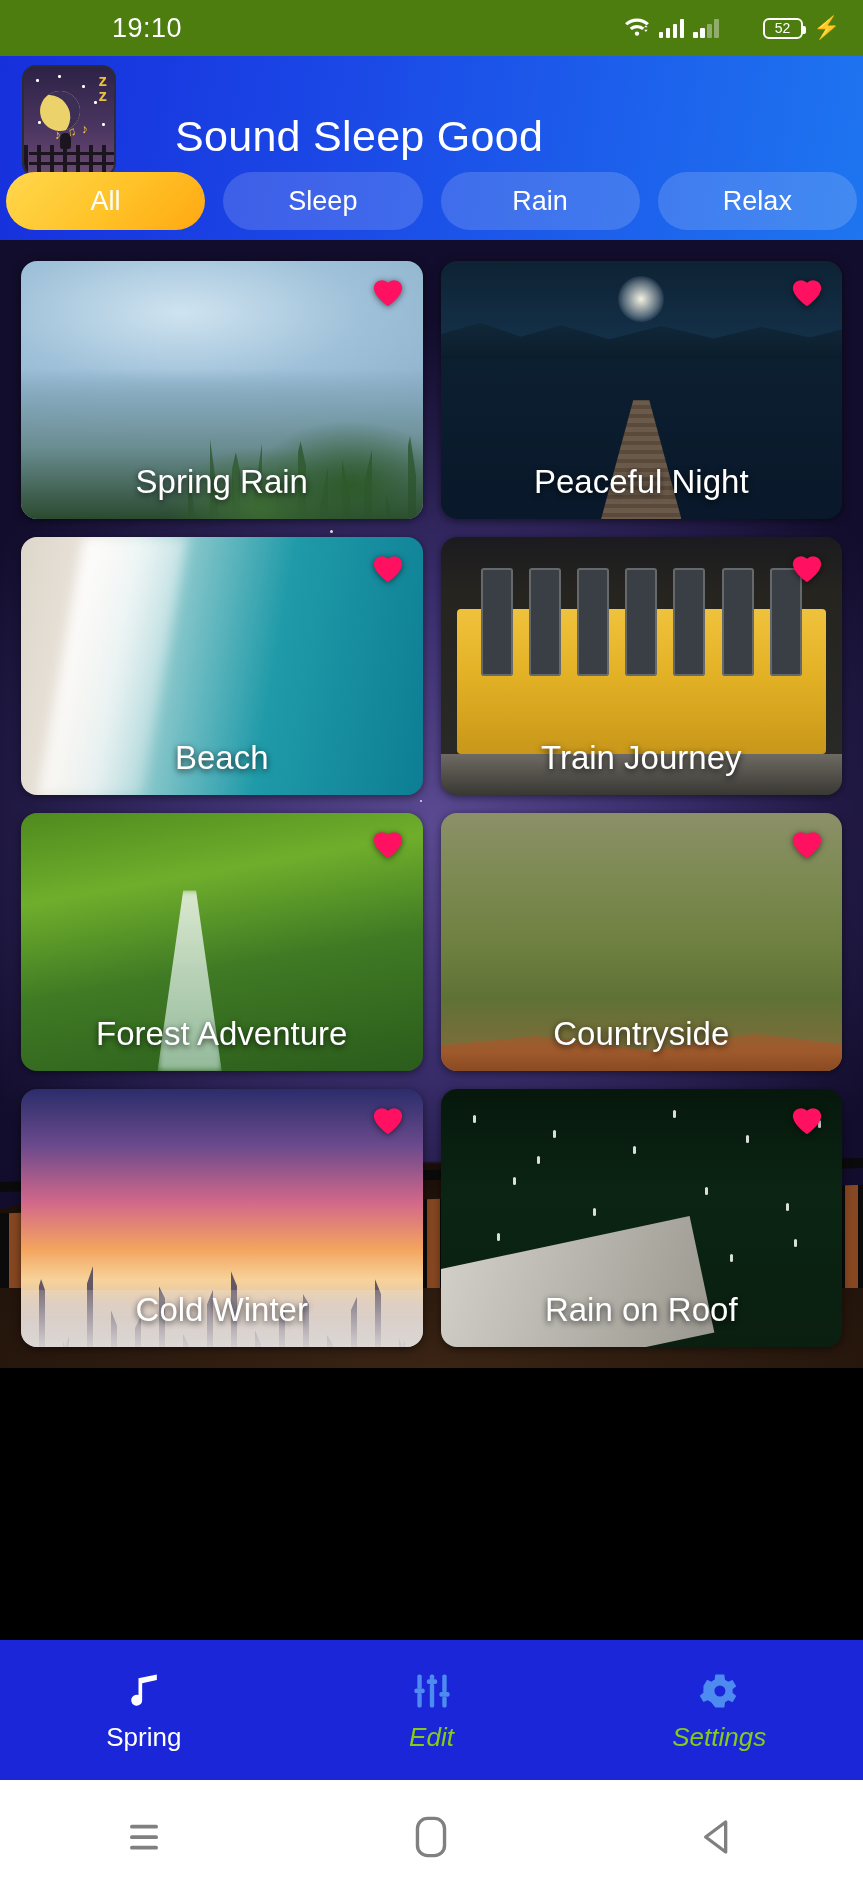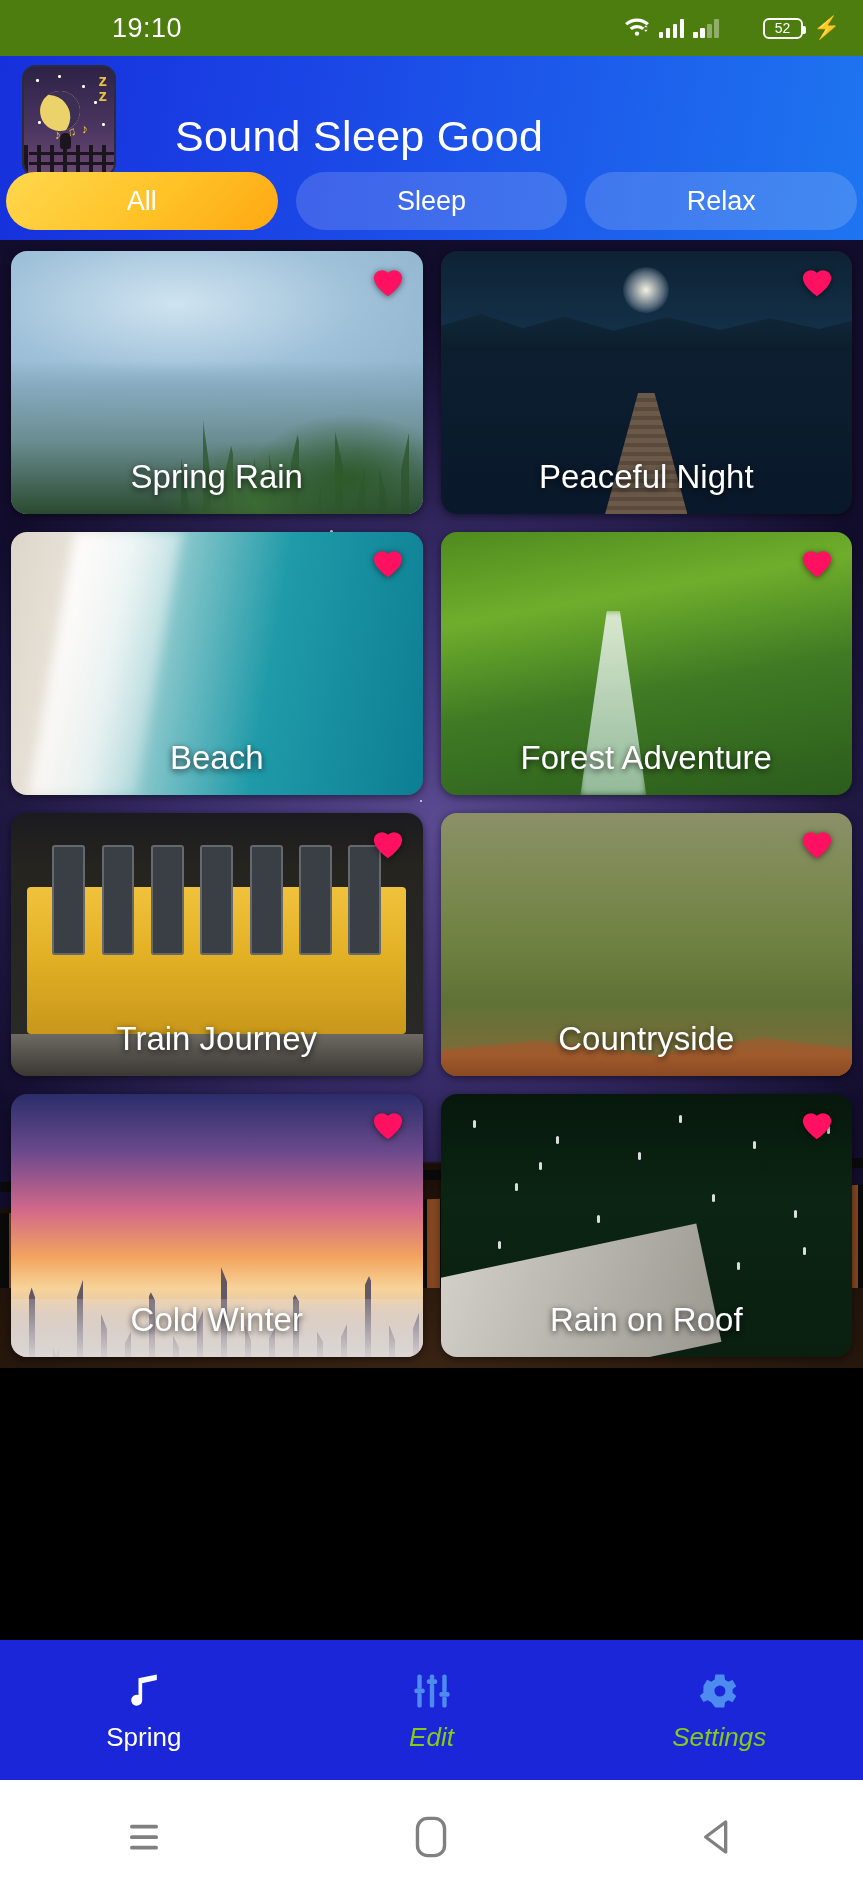--- a/index.html
+++ b/index.html
@@ -133,21 +133,21 @@
     position:absolute; left:0; bottom:188px; width:100%; height:10px;
     background:#0a0a0a; transform:rotate(-1.6deg);
   }
 
   .grid {
     position:absolute; inset:0;
     display:grid;
     grid-template-columns:1fr 1fr;
     grid-template-rows:repeat(4,1fr);
     gap:0;
-    padding:2px;
+    padding:12px;
   }
   .cell { position:relative; }
   .card {
     position:absolute; top:9px; left:9px; right:9px; bottom:9px;
     border-radius:16px; overflow:hidden; cursor:pointer;
     box-shadow:0 2px 8px rgba(0,0,0,.5);
   }
   .card .photo { position:absolute; inset:0; }
   .card .label {
     position:absolute; left:0; right:0; bottom:18px;
@@ -354,20 +354,23 @@
       <div class="fence"></div>
     </div>
     <div class="app-title">Sound Sleep Good</div>
 
     <div class="tabs">
       <div class="tab active">
         <span>All</span>
       </div>
       <div class="tab">
         <span>Sleep</span>
+      </div>
+      <div class="tab">
+        <span>Rain</span>
       </div>
       <div class="tab">
         <span>Relax</span>
       </div>
     </div>
   </div>
 
   <div class="content">
     <div class="stars-bg">
       <i style="left:40px;top:300px;width:3px;height:3px"></i>
@@ -426,49 +429,49 @@
             <svg viewBox="0 0 24 24">
                 <path d="M12 21s-8.5-5.6-8.5-11A5 5 0 0 1 12 7a5 5 0 0 1 8.5 3c0 5.4-8.5 11-8.5 11z" fill="#FF1060"></path>
               </svg>
           </div>
           <div class="label">Beach</div>
         </div>
       </div>
 
       <div class="cell">
         <div class="card">
-          <div class="photo ph-forest"></div>
-          <div class="heart">
-            <svg viewBox="0 0 24 24">
-                <path d="M12 21s-8.5-5.6-8.5-11A5 5 0 0 1 12 7a5 5 0 0 1 8.5 3c0 5.4-8.5 11-8.5 11z" fill="#FF1060"></path>
-              </svg>
-          </div>
-          <div class="label">Forest Adventure</div>
-        </div>
-      </div>
-
-      <div class="cell">
-        <div class="card">
           <div class="photo ph-train">
             <div class="car"></div>
             <div class="win" style="left:10%"></div>
               <div class="win" style="left:22%"></div>
             <div class="win" style="left:34%"></div>
               <div class="win" style="left:46%"></div>
             <div class="win" style="left:58%"></div>
               <div class="win" style="left:70%"></div>
             <div class="win" style="left:82%"></div>
             <div class="plat"></div>
           </div>
           <div class="heart">
             <svg viewBox="0 0 24 24">
                 <path d="M12 21s-8.5-5.6-8.5-11A5 5 0 0 1 12 7a5 5 0 0 1 8.5 3c0 5.4-8.5 11-8.5 11z" fill="#FF1060"></path>
               </svg>
           </div>
           <div class="label">Train Journey</div>
+        </div>
+      </div>
+
+      <div class="cell">
+        <div class="card">
+          <div class="photo ph-forest"></div>
+          <div class="heart">
+            <svg viewBox="0 0 24 24">
+                <path d="M12 21s-8.5-5.6-8.5-11A5 5 0 0 1 12 7a5 5 0 0 1 8.5 3c0 5.4-8.5 11-8.5 11z" fill="#FF1060"></path>
+              </svg>
+          </div>
+          <div class="label">Forest Adventure</div>
         </div>
       </div>
 
       <div class="cell">
         <div class="card">
           <div class="photo ph-country"></div>
           <div class="heart">
             <svg viewBox="0 0 24 24">
                 <path d="M12 21s-8.5-5.6-8.5-11A5 5 0 0 1 12 7a5 5 0 0 1 8.5 3c0 5.4-8.5 11-8.5 11z" fill="#FF1060"></path>
               </svg>

